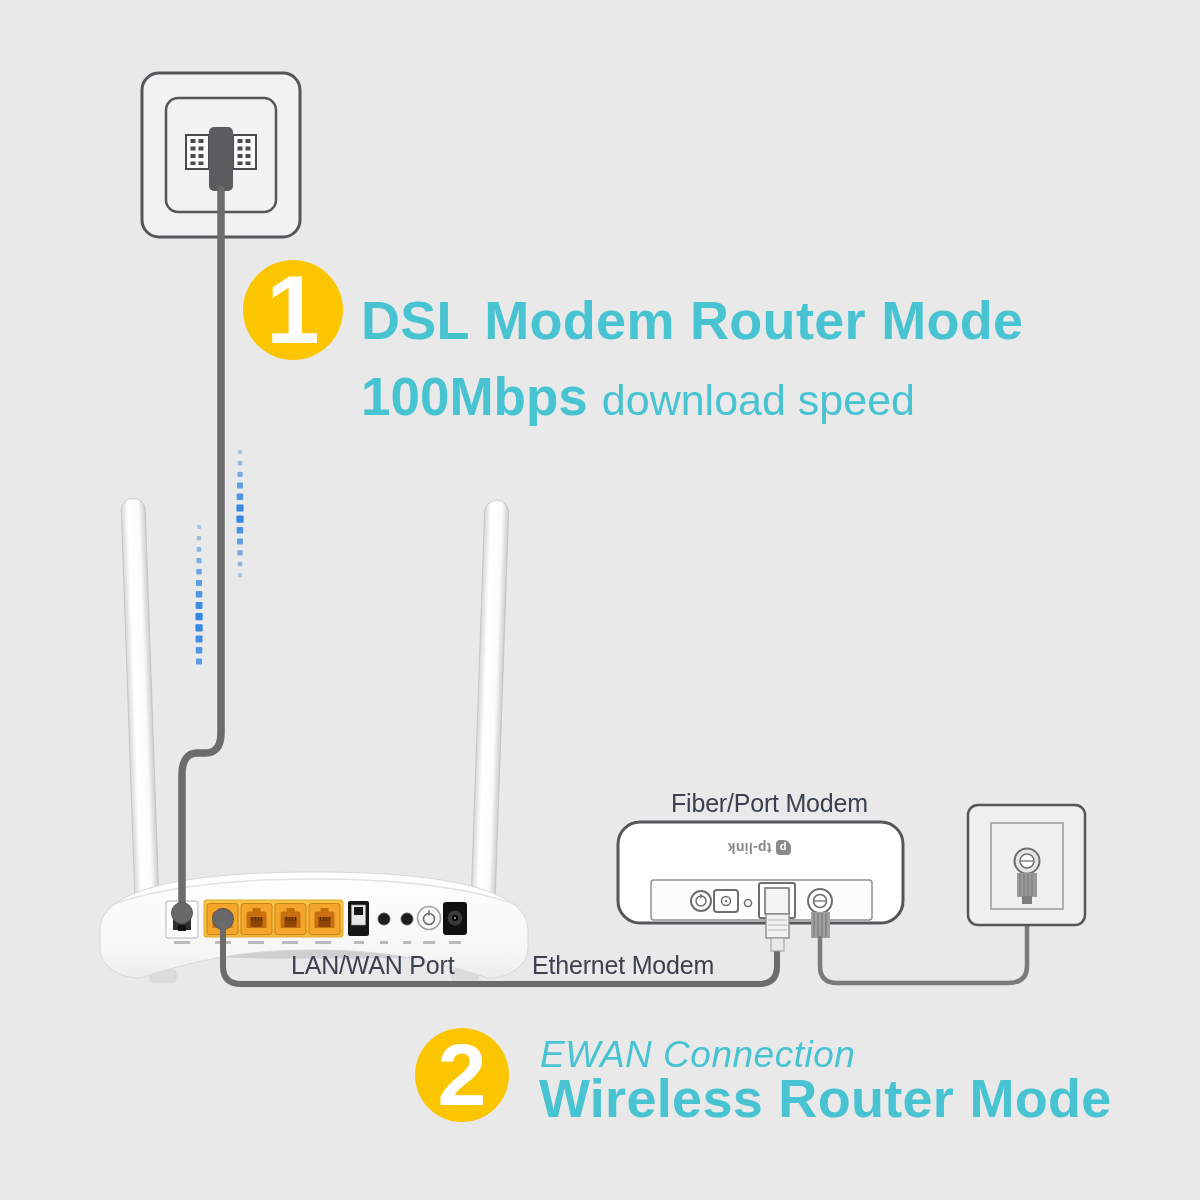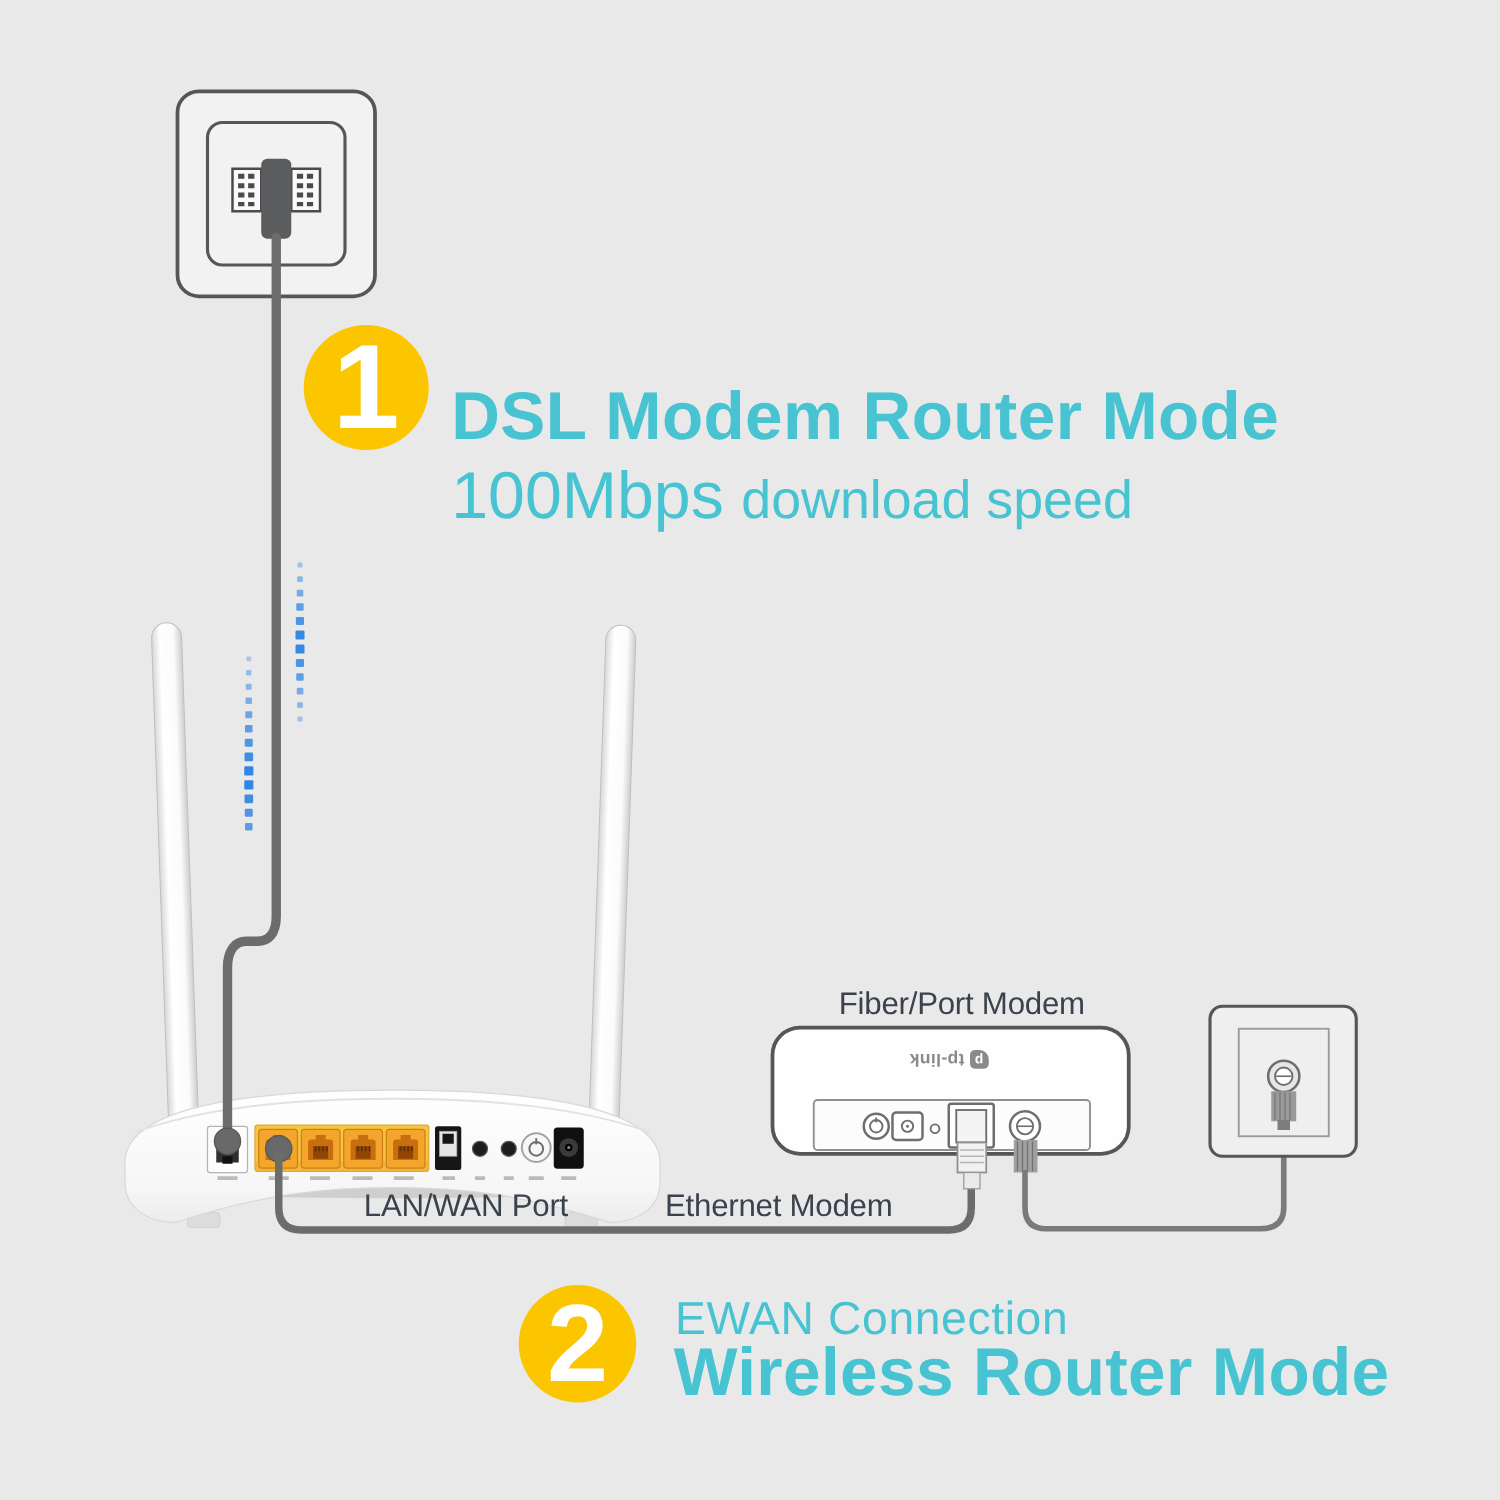--- a/index.html
+++ b/index.html
@@ -7,21 +7,21 @@
     position:relative;width:1200px;height:1200px;overflow:hidden;
     background:var(--bg,#E9E9E9);
     font-family:"Liberation Sans","DejaVu Sans",sans-serif;
   }
   .stage svg{position:absolute;left:0;top:0;}
   .txt{position:absolute;line-height:1;white-space:nowrap;}
   .teal{color:var(--teal,#47C3D2);}
   .dark{color:var(--dark,#3B424E);}
   .t-step-title{font-size:38px;letter-spacing:.5px;font-weight:400;}
   .t-step-mode{font-size:54px;font-weight:700;letter-spacing:.3px;}
-  .t-speed-val{font-size:53px;font-weight:400;text-align:center;}
+  .t-speed-val{font-size:53px;font-weight:700;text-align:center;}
   .t-speed-suf{font-size:43px;font-weight:400;margin-left:14px;}
   .t-small-label{font-size:25px;letter-spacing:-.2px;font-weight:400;}
   .badge{
     position:absolute;border-radius:50%;background:var(--yellow,#FBC500);
     color:#fff;font-weight:700;display:flex;align-items:center;justify-content:center;
   }
   .badge.b1{left:243px;top:260px;width:100px;height:100px;font-size:96px;}
   .badge.b2{left:415px;top:1028px;width:94px;height:94px;font-size:88px;}
   .brand{
     position:absolute;left:722px;top:837px;width:74px;height:22px;
@@ -219,33 +219,33 @@
       <rect x="1017" y="873" width="20" height="24" fill="#9A9A9A"></rect>
       <path d="M1020,874 v22 M1024,874 v22 M1028,874 v22 M1032,874 v22" stroke="#777" stroke-width="1"></path>
       <rect x="1022" y="896" width="10" height="8" fill="#7D7D7D"></rect>
     </g>
   </g>
 </svg>
 
 <div class="badge b1">
   <span>1</span>
 </div>
-<div class="txt teal t-step-mode" style="left:361px;top:306px;">DSL Modem Router Mode</div>
+<div class="txt teal t-step-mode" style="left:361px;top:293px;">DSL Modem Router Mode</div>
 <div class="txt teal" style="left:361px;top:370px;">
   <span class="t-speed-val">100Mbps</span><span class="t-speed-suf">download speed</span>
 </div>
 
 <div class="txt dark t-small-label" style="left:252px;top:953px;margin-left:39px;">LAN/WAN Port</div>
 <div class="txt dark t-small-label" style="left:532px;top:953px;">Ethernet Modem</div>
 <div class="txt dark t-small-label" style="left:671px;top:791px;">Fiber/Port Modem</div>
 
 <div class="brand">
   <span class="mark">p</span>
   <span>tp-link</span>
 </div>
 
 <div class="badge b2">
   <span>2</span>
 </div>
-<div class="txt teal t-step-title" style="left:540px;top:1036px;font-size:37px;">EWAN Connection</div>
+<div class="txt teal t-step-title" style="left:540px;top:1036px;font-size:37px;font-style:italic;">EWAN Connection</div>
 <div class="txt teal t-step-mode" style="left:539px;top:1071px;">Wireless Router Mode</div>
 
 </div>
 
 </body></html>

